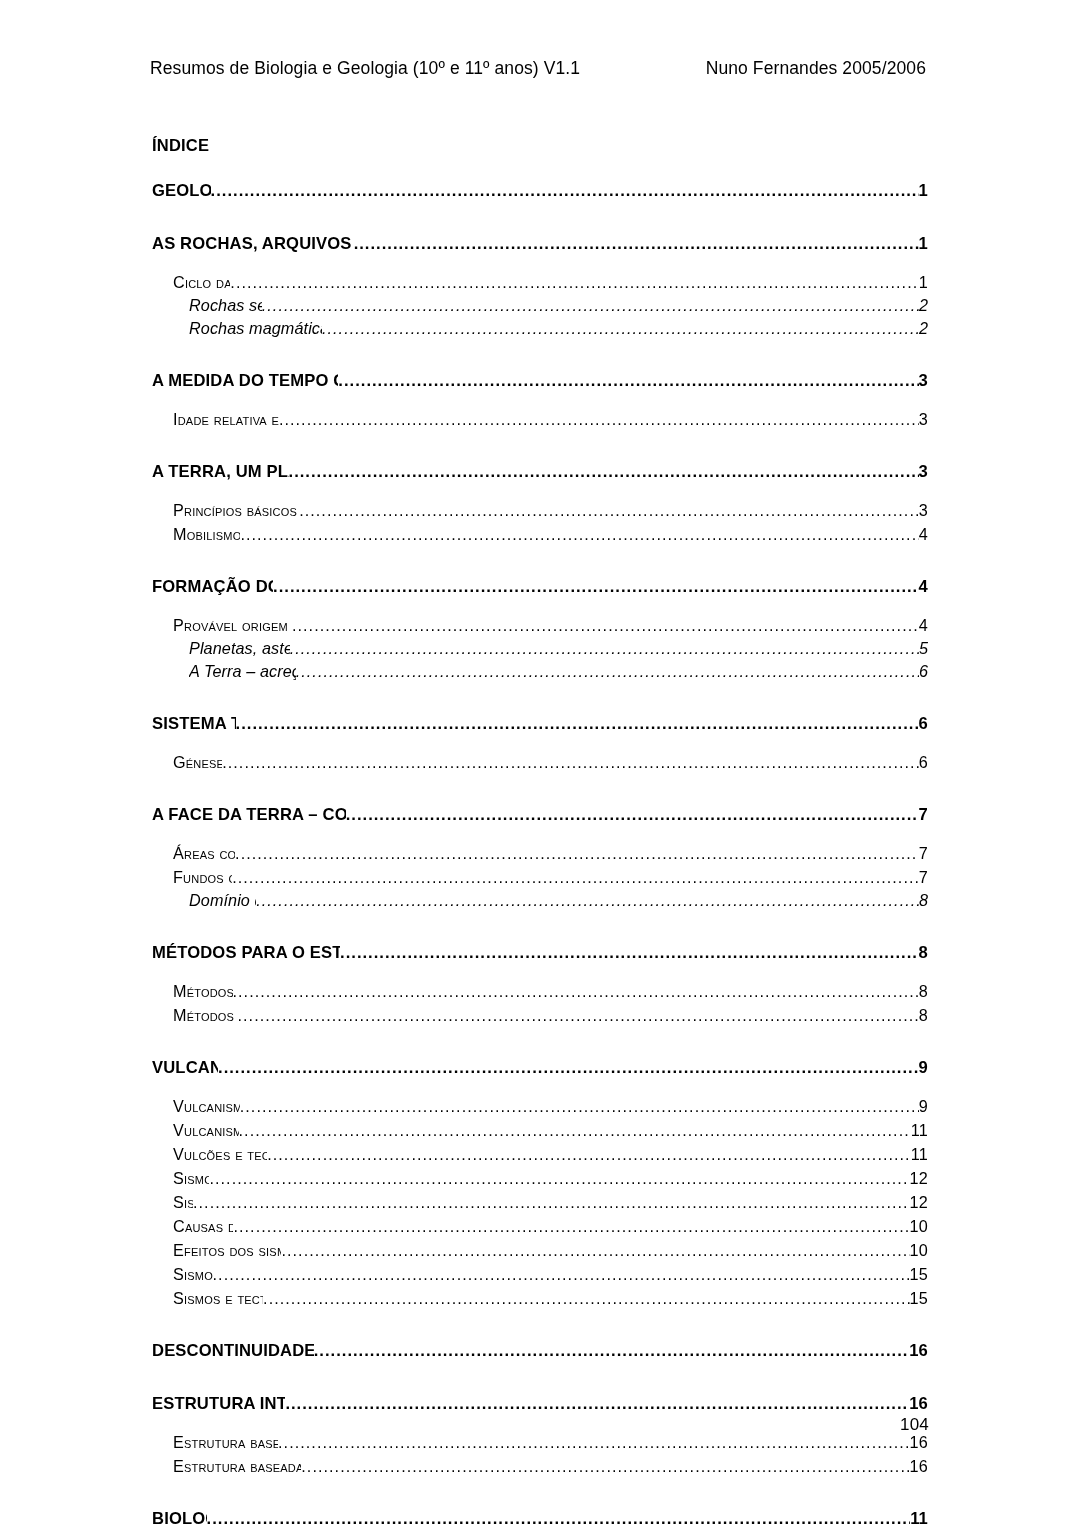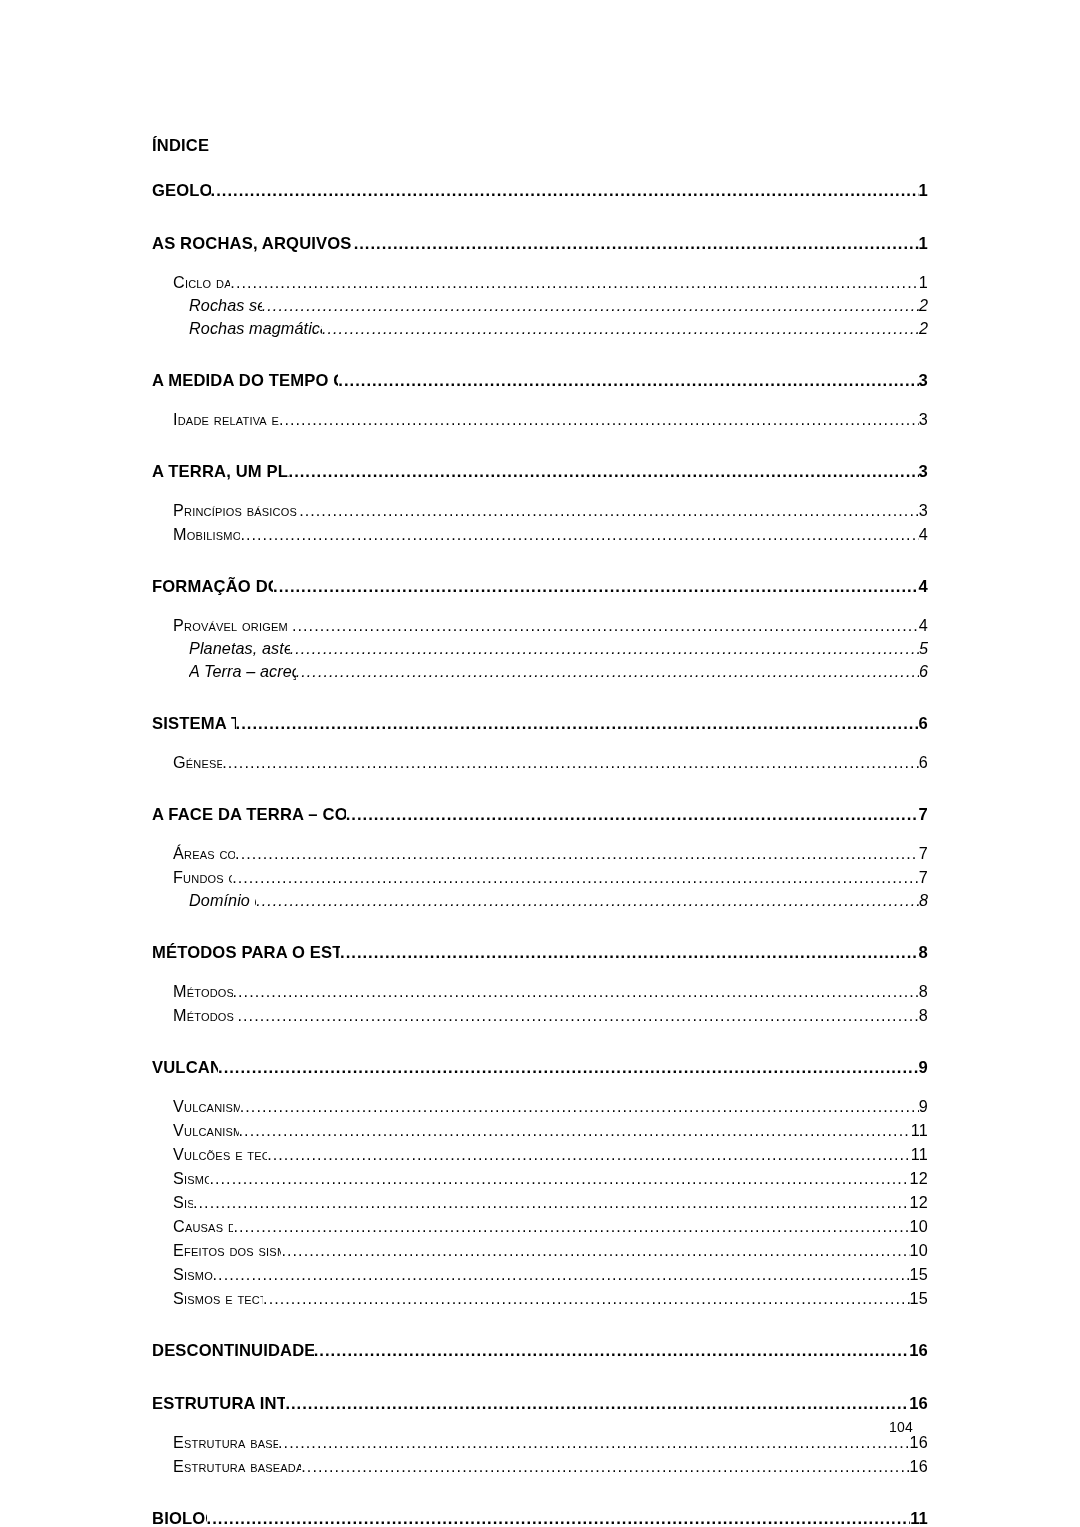--- a/index.html
+++ b/index.html
@@ -114,31 +114,35 @@
     font-style: italic;
     letter-spacing: 0.1px;
     margin-top: 4px;
     padding-left: 39px;
   }
   .lvl3 .pg { font-style: italic; }
 
   
   .page-number {
     position: absolute;
-    right: 167px;
+    right: 151px;
     bottom: 92px;
-    font-size: 14px;
+    font-size: 17px;
     letter-spacing: 0.2px;
   }
 </style>
 </head>
 <body>
 
 <div class="page">
 
+  <div class="doc-header">
+    <div class="hdr-left">Resumos de Biologia e Geologia (10º e 11º anos) V1.1</div>
+    <div class="hdr-right">Nuno Fernandes 2005/2006</div>
+  </div>
 
   <div class="content">
     <div class="toc-title">ÍNDICE</div>
     <div class="toc-list" id="toc-list">
         <div class="toc-entry lvl1">
           <span class="lbl">GEOLOGIA 10º </span>
           <span class="leader"></span>
           <span class="pg">1</span>
         </div>
         <div class="toc-entry lvl1">

